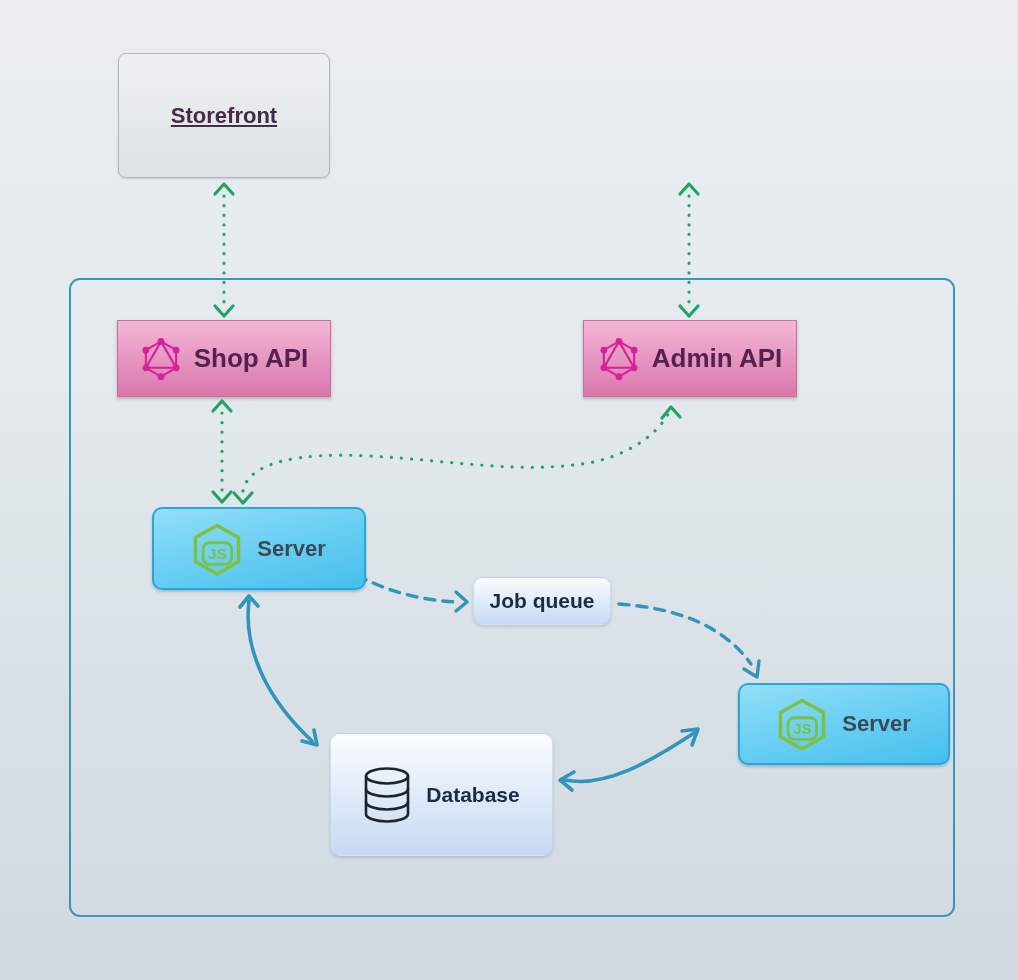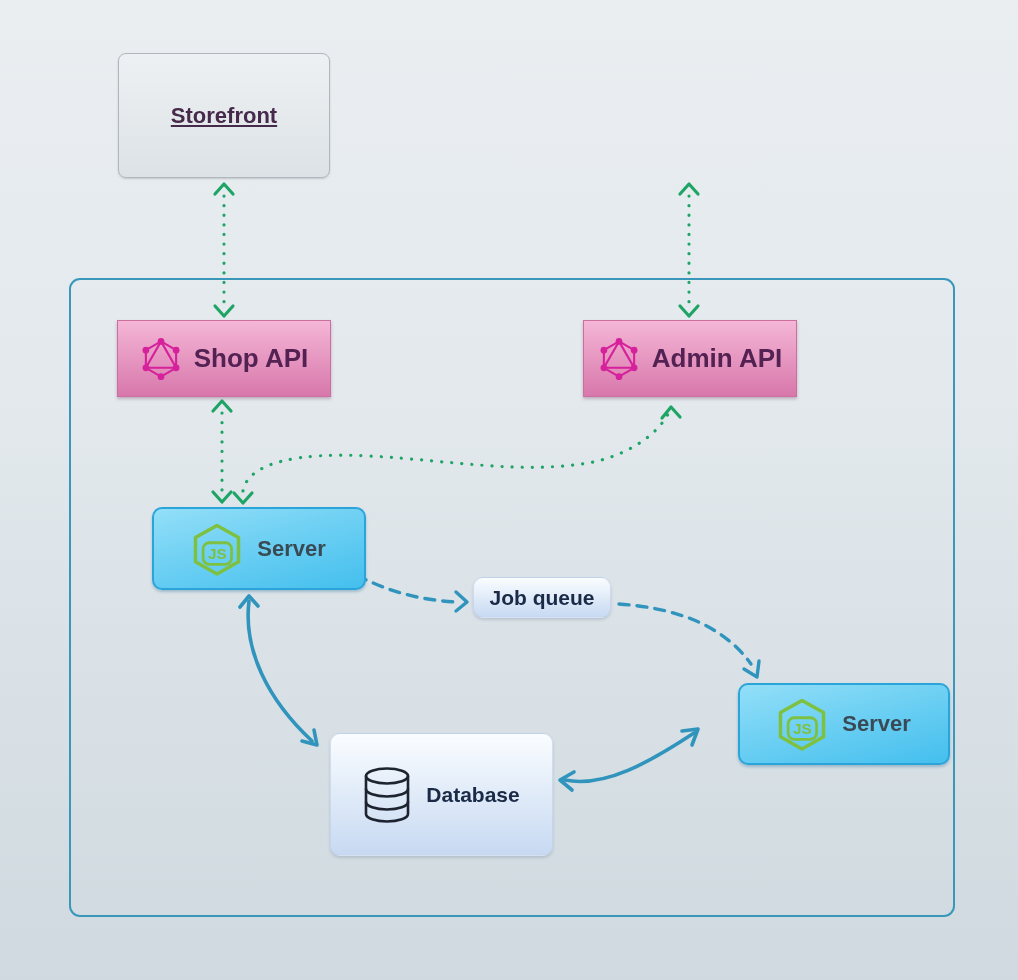--- a/index.html
+++ b/index.html
@@ -63,21 +63,21 @@
     border-radius:11px;
     box-sizing:border-box;
   }
 
   
   .n-storefront{left:118px;top:53px;width:212px;height:125px;text-decoration:underline;}
   .n-adminui  {left:583px;top:53px;width:214px;height:125px;}
   .n-shopapi  {left:117px;top:320px;width:214px;height:77px;}
   .n-adminapi {left:583px;top:320px;width:214px;height:77px;}
   .n-server   {left:117px;top:507px;width:214px;height:83px;}
-  .n-jobqueue {left:473px;top:577px;width:138px;height:41px;}
+  .n-jobqueue {left:473px;top:577px;width:138px;height:48px;}
   .n-worker   {left:703px;top:683px;width:212px;height:82px;}
   .n-database {left:330px;top:733px;width:223px;height:123px;}
 </style>
 </head>
 <body>
 
 <div class="canvas">
 
   <div class="container-frame"></div>
 

